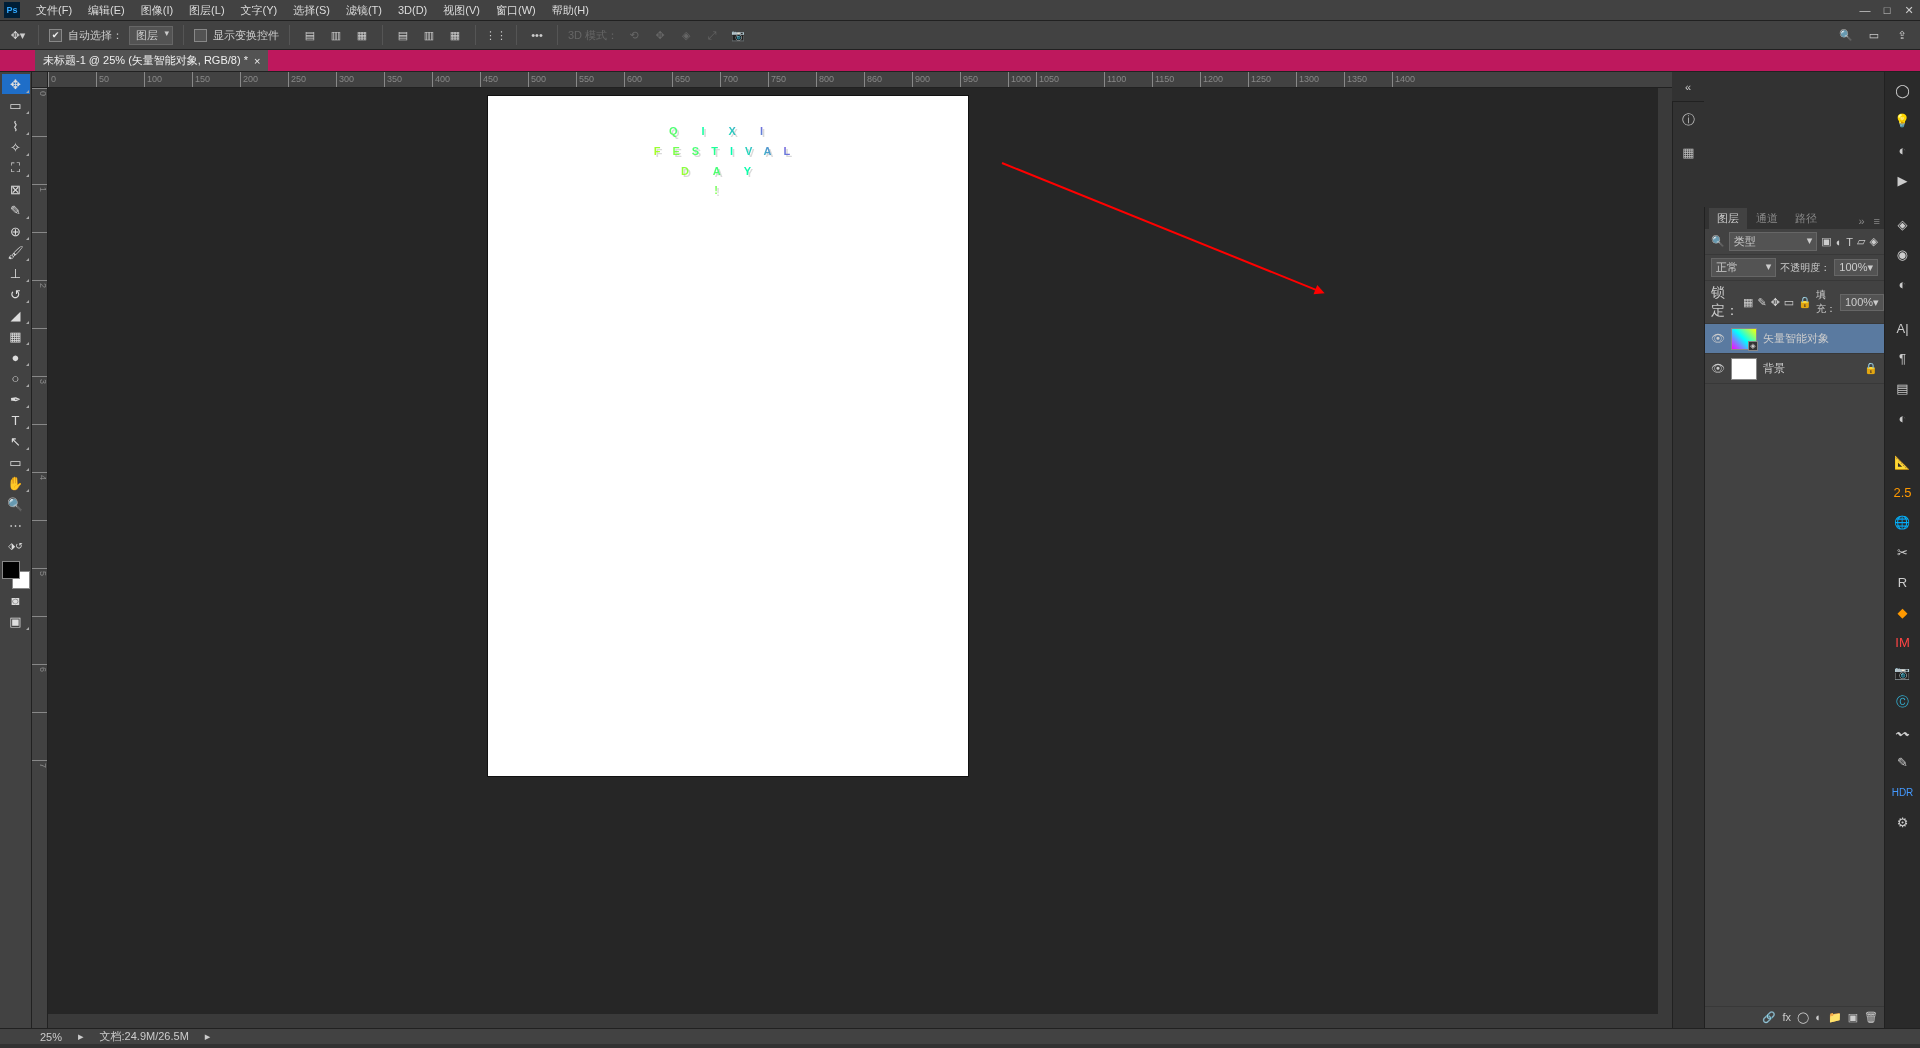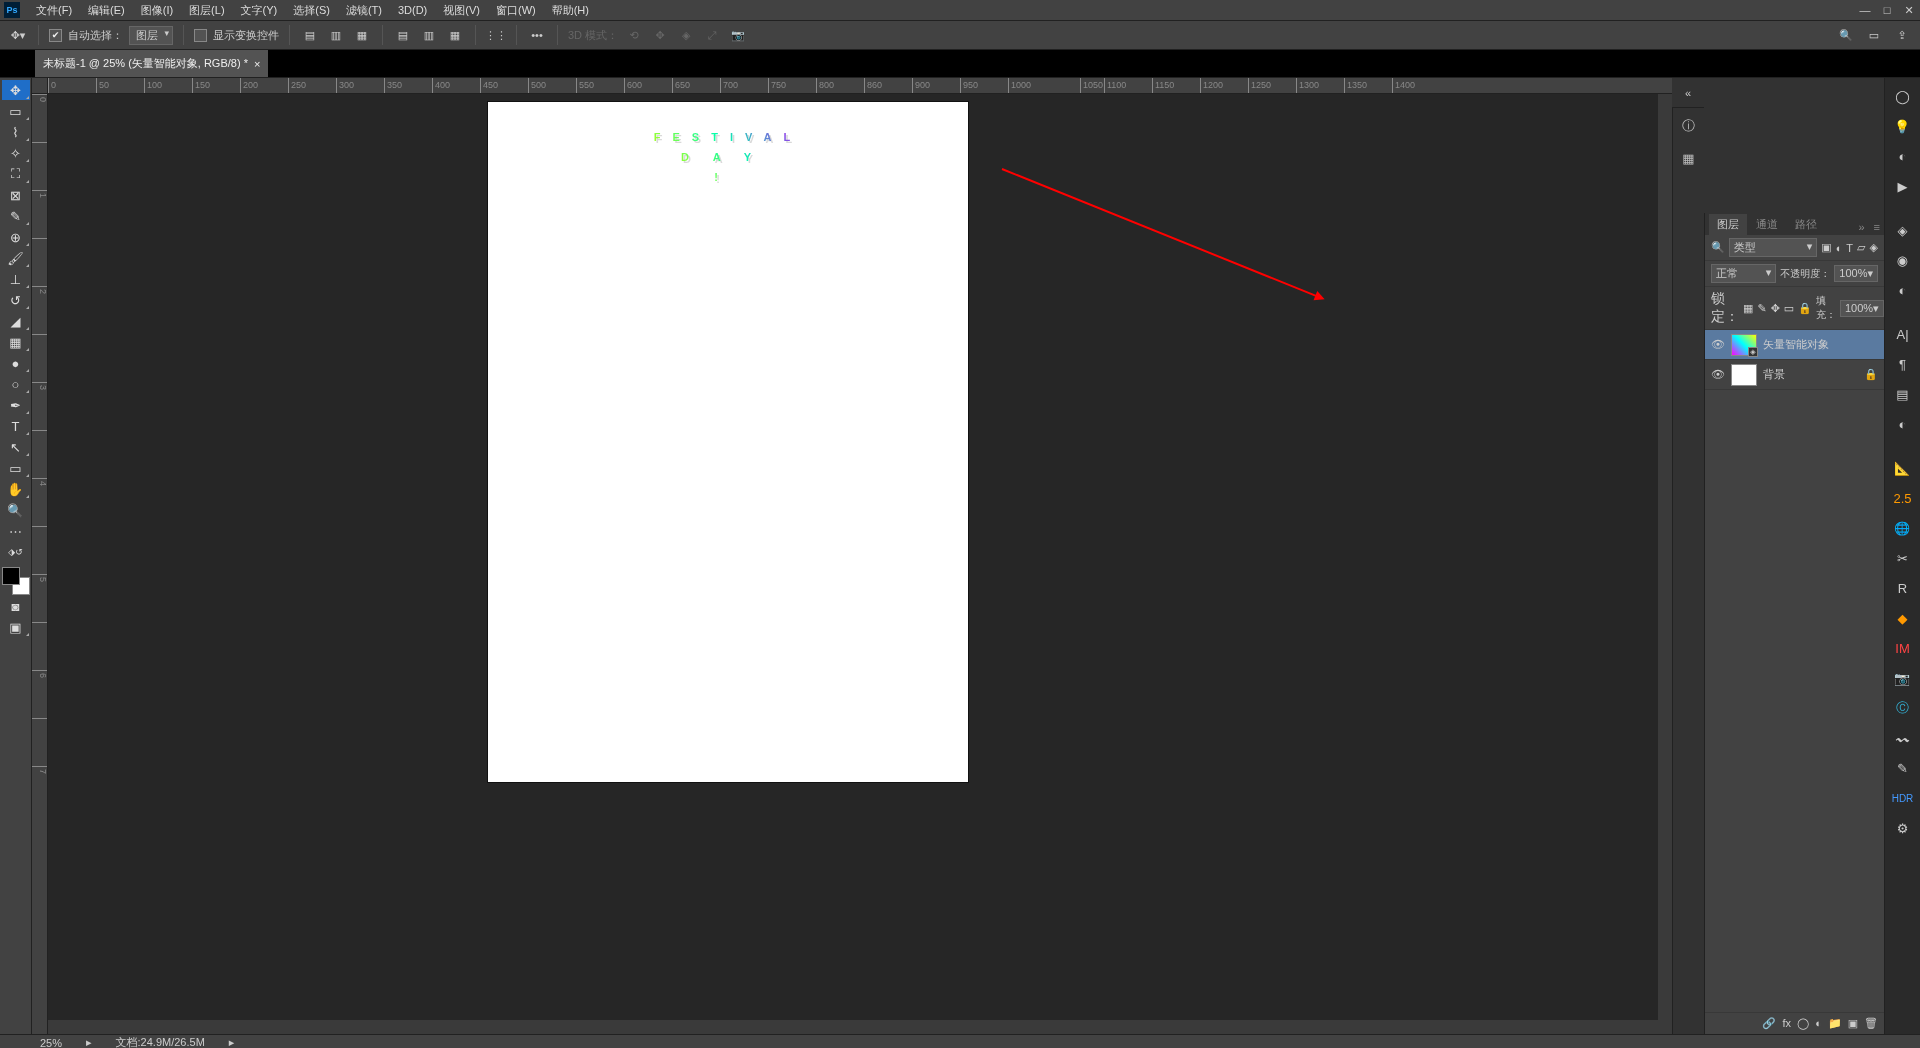--- a/index.html
+++ b/index.html
@@ -8,21 +8,21 @@
 .ps-logo { width: 16px; height: 16px; background: #001e36; color: #31a8ff; display: flex; align-items: center; justify-content: center; font-size: 9px; font-weight: bold; margin-right: 8px; }
 .menubar .menu-item { padding: 0 8px; cursor: default; color: #ddd; }
 .win-controls { margin-left: auto; display: flex; }
 .win-controls div { width: 22px; height: 18px; display: flex; align-items: center; justify-content: center; color: #ccc; }
 .optbar { height: 30px; background: #424242; border-top: 1px solid #212121; border-bottom: 1px solid #212121; display: flex; align-items: center; padding: 0 8px; gap: 6px; }
 .opt-icon { width: 20px; height: 20px; display: flex; align-items: center; justify-content: center; color: #ccc; }
 .opt-sep { width: 1px; height: 20px; background: #555; margin: 0 4px; }
 .opt-check { width: 13px; height: 13px; border: 1px solid #888; background: #535353; display:inline-flex; align-items:center; justify-content:center; color:#eee;font-size:9px;}
 .opt-select { background: #535353; border: 1px solid #666; padding: 1px 14px 1px 6px; position: relative; }
 .opt-select::after { content: "▾"; position: absolute; right: 3px; font-size: 9px; }
-.tabbar { height: 28px; background: #000000; display: flex; padding-left: 35px; border-bottom: 1px solid #212121; }
+.tabbar { height: 22px; background: #be185d; display: flex; padding-left: 35px; border-bottom: 1px solid #212121; }
 .doctab { background: #535353; padding: 3px 8px; font-size: 11px; color: #eee; display: flex; align-items: center; gap: 6px; }
 .main { display: flex; height: calc(1048px - 20px - 30px - 22px - 20px); }
 .toolbox { width: 32px; background: #424242; display: flex; flex-direction: column; align-items: center; padding-top: 2px; gap: 1px; border-right: 1px solid #212121; }
 .tool { width: 28px; height: 20px; display: flex; align-items: center; justify-content: center; color: #ddd; font-size: 13px; position:relative;}
 .tool.active { background: #1f6ec8; }
 .tool .tri { position:absolute; right:1px; bottom:1px; width:0;height:0;border-left:3px solid transparent;border-bottom:3px solid #aaa;}
 .color-swatch { width: 28px; height: 28px; position: relative; margin-top: 4px; }
 .color-swatch .fg { width: 18px; height: 18px; background: #000; border: 1px solid #888; position: absolute; top: 0; left: 0; }
 .color-swatch .bg { width: 18px; height: 18px; background: #fff; border: 1px solid #888; position: absolute; bottom: 0; right: 0; }
 .canvas-wrap { flex: 1; position: relative; background: #262626; overflow: hidden; }
@@ -43,21 +43,21 @@
 .panel-tab { padding: 3px 8px; font-size: 11px; background: #424242; color: #ccc; }
 .panel-tab.inactive { background: #323232; color: #888; }
 .panel-row { display: flex; align-items: center; padding: 3px 6px; gap: 4px; border-bottom: 1px solid #383838; font-size:11px;}
 .panel-select { background:#535353; border:1px solid #666; padding:1px 4px; font-size:11px; flex:1; display:flex; justify-content:space-between;}
 .layer-row { display: flex; align-items: center; height: 30px; padding: 0 6px; border-bottom: 1px solid #383838; gap: 6px; }
 .layer-row.selected { background: #5a7aa0; }
 .layer-eye { width: 14px; text-align:center; }
 .layer-thumb { width: 26px; height: 22px; background: #fff; border: 1px solid #888; position:relative;}
 .layer-thumb .so-badge{position:absolute;right:-2px;bottom:-2px;width:10px;height:10px;background:#333;border:1px solid #888;font-size:7px;text-align:center;line-height:8px;}
 .panel-bottom { margin-top:auto; display:flex; justify-content:flex-end; gap:6px; padding:4px 6px; border-top:1px solid #383838;}
-.statusbar { height: 16px; background: #424242; border-top: 1px solid #212121; display: flex; align-items: center; padding-left: 40px; gap: 24px; font-size: 11px; }
+.statusbar { height: 16px; background: #424242; border-top: 1px solid #212121; display: flex; align-items: center; padding-left: 40px; gap: 16px; font-size: 11px; }
 .right-wide-rail { width:36px; background:#2a2a2a; border-left:1px solid #212121; display:flex; flex-direction:column; align-items:center; gap:6px; padding-top:6px;}
 .right-wide-rail .ri{ width:28px;height:24px;display:flex;align-items:center;justify-content:center;color:#ccc;font-size:13px;}
 .rail-toolbar-top{height:30px;width:100%;border-bottom:1px solid #212121;display:flex;align-items:center;justify-content:center;gap:4px;}
 .scrollbar-v{position:absolute;right:0;top:16px;bottom:0;width:14px;background:#3a3a3a;}
 .scrollbar-h{position:absolute;left:16px;right:14px;bottom:0;height:14px;background:#3a3a3a;}
 </style>
 </head>
 <body>
 
 <div class="menubar">
@@ -173,21 +173,21 @@
         <div class="tick" style="left: 528px;">550</div>
         <div class="tick" style="left: 576px;">600</div>
         <div class="tick" style="left: 624px;">650</div>
         <div class="tick" style="left: 672px;">700</div>
         <div class="tick" style="left: 720px;">750</div>
         <div class="tick" style="left: 768px;">800</div>
         <div class="tick" style="left: 816px;">860</div>
         <div class="tick" style="left: 864px;">900</div>
         <div class="tick" style="left: 912px;">950</div>
         <div class="tick" style="left: 960px;">1000</div>
-        <div class="tick" style="left: 1032px;">1050</div>
+        <div class="tick" style="left: 988px;">1050</div>
         <div class="tick" style="left: 1056px;">1100</div>
         <div class="tick" style="left: 1104px;">1150</div>
         <div class="tick" style="left: 1152px; text-align: center;">1200</div>
         <div class="tick" style="left: 1200px;">1250</div>
         <div class="tick" style="left: 1248px;">1300</div>
         <div class="tick" style="left: 1296px;">1350</div>
         <div class="tick" style="left: 1344px;">1400</div>
       </div>
     <div class="ruler-v" id="rulerV">
         <div class="tick" style="top: 0px;">0</div>
@@ -201,20 +201,21 @@
         <div class="tick" style="top: 384px;">4</div>
         <div class="tick" style="top: 432px;"></div>
         <div class="tick" style="top: 480px;">5</div>
         <div class="tick" style="top: 528px;"></div>
         <div class="tick" style="top: 576px;">6</div>
         <div class="tick" style="top: 624px;"></div>
         <div class="tick" style="top: 672px;">7</div>
       </div>
     <div class="canvas-doc">
       <div class="poster-text">
+        <div>QIXI</div>
         <div style="letter-spacing:12px;">FESTIVAL</div>
         <div>DAY</div>
         <div>!</div>
       </div>
     </div>
     <div class="red-arrow"></div>
     <div class="scrollbar-v"></div>
     <div class="scrollbar-h"></div>
   </div>
 

